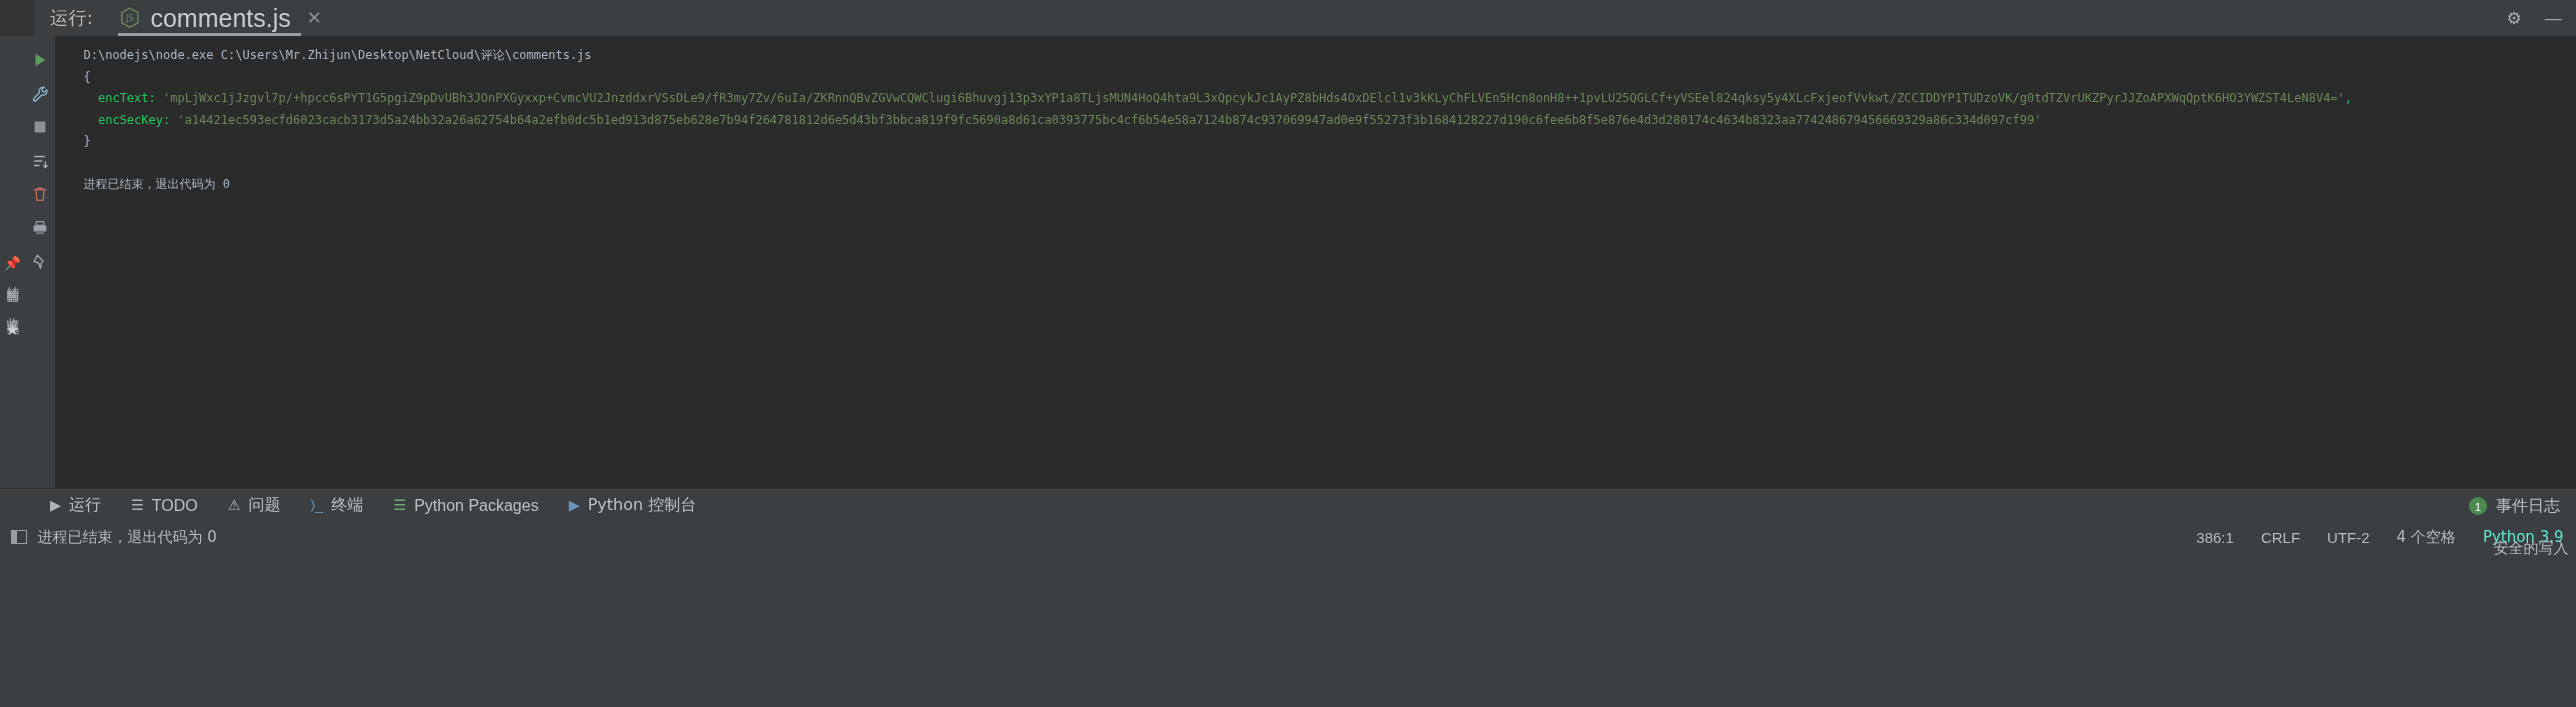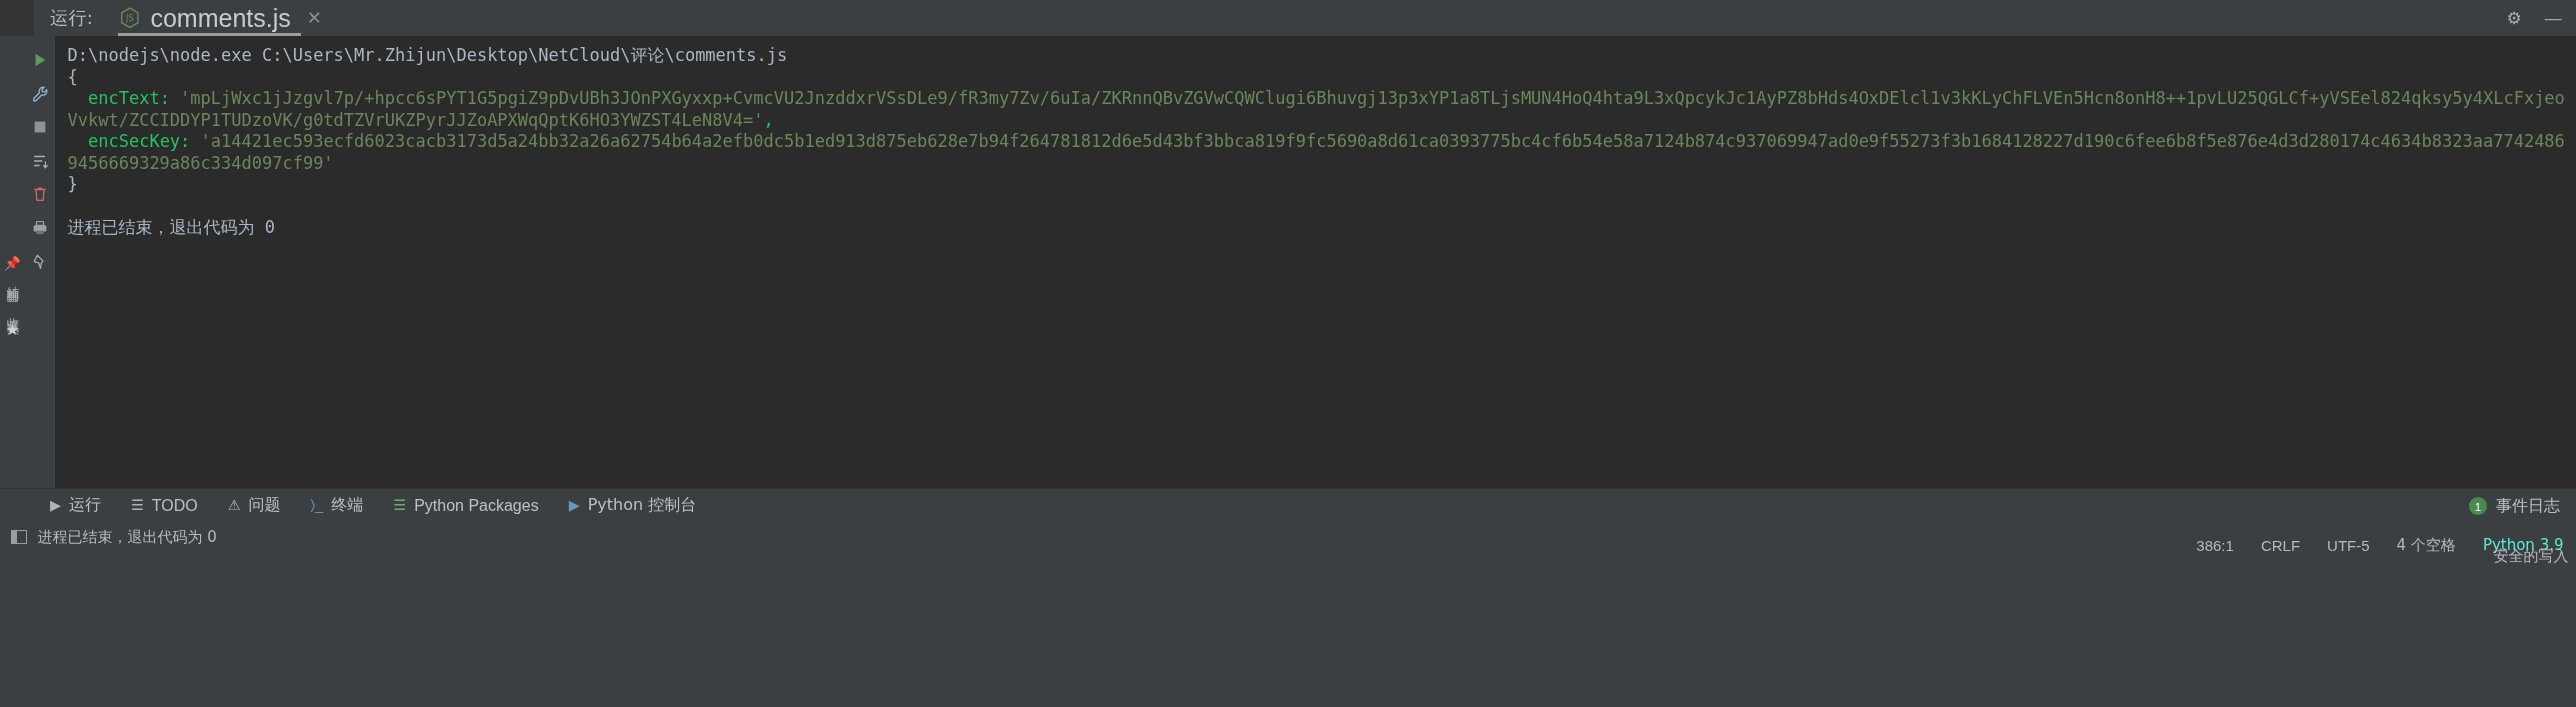--- a/index.html
+++ b/index.html
@@ -104,25 +104,26 @@
 
   
   .console-wrap {
     flex: 1; position: relative; min-width: 0;
     background: #2b2b2b;
     overflow: hidden;
   }
   .console {
     padding: 9px 0 0 12.5px;
     font-family: "DejaVu Sans Mono", "Liberation Mono", monospace;
-    font-size: 17px;
+    font-size: 12px;
     line-height: 21.5px;
     white-space: pre-wrap;
     word-break: break-all;
     color: #a9b7c6;
+    margin-left: 16px;
   }
   .ln { display: block; white-space: pre-wrap; word-break: break-all; }
   .c-path   { color: #a9b7c6; }
   .c-brace  { color: #a9b7c6; }
   .c-key    { color: #22c55e; }
   .c-str    { color: #6a8759; }
   .c-exit   { color: #a9b7c6; }
   .cjk { font-family: "DejaVu Sans", sans-serif; }
 
   
@@ -176,21 +177,21 @@
     border: 1.4px solid #9a9ea2;
     position: relative; margin-right: 10.7px;
     display: inline-block;
   }
   .sb-layout-ico::after {
     content: ""; position: absolute; left: 0; top: 0; bottom: 0;
     width: 5.4px; background: #9a9ea2;
   }
   .sb-msg { white-space: nowrap; }
   .sb-right {
-    position: absolute; right: 12.5px; top: 8px; height: 30px;
+    position: absolute; right: 12.5px; top: 0; height: 30px;
     display: flex; align-items: center; gap: 27px;
     white-space: nowrap;
   }
   .sb-overlap {
     position: relative;
     display: inline-block;
   }
   .sb-overlap .under {
     color: #5eead4;
     text-align: center;
@@ -322,21 +323,21 @@
     </div>
   </div>
 
   <div class="statusbar">
     <span class="sb-layout-ico"></span>
     <span class="sb-msg cjk">进程已结束，退出代码为 0</span>
 
     <div class="sb-right">
       <span>386:1</span>
       <span>CRLF</span>
-      <span>UTF-5</span>
+      <span>UTF-2</span>
       <span class="cjk">4 个空格</span>
       <span class="sb-overlap">
         <span class="under cjk">Python 3.9</span>
         <span class="over cjk">安全的写入</span>
       </span>
     </div>
   </div>
 
 </div>
 

